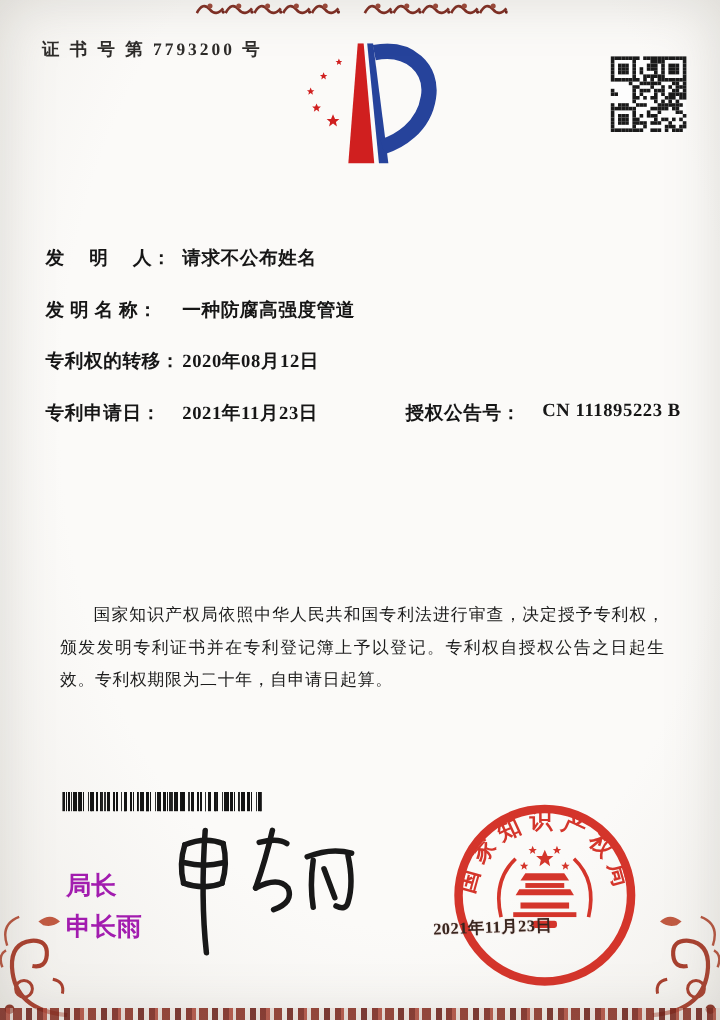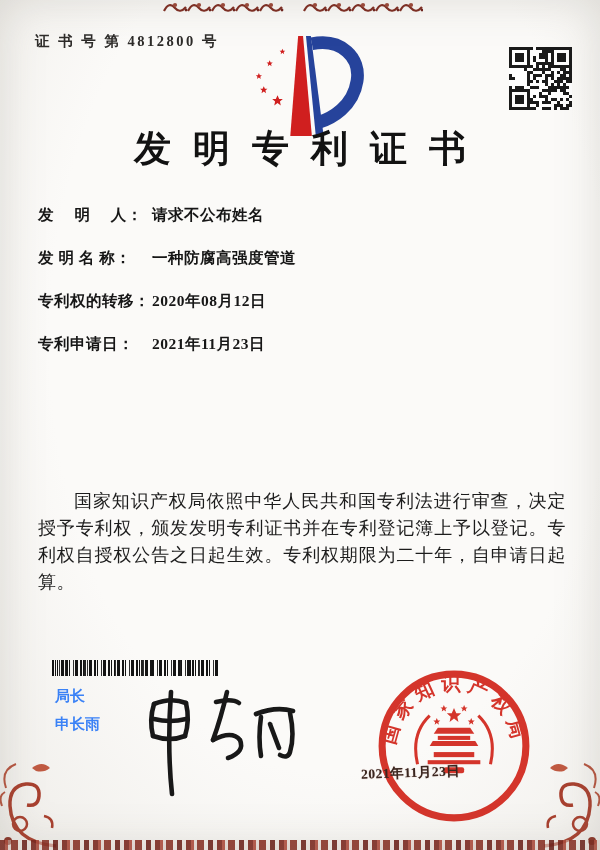--- a/index.html
+++ b/index.html
@@ -26,30 +26,30 @@
     font-size:37px;font-weight:700;color:#121212;letter-spacing:22px;text-indent:22px;}
   
   .fields{position:absolute;left:38px;top:205px;width:532px;font-size:15.5px;color:#161616;}
   .field-row{height:21px;margin-bottom:22px;white-space:nowrap;}
   .flabel{display:inline-block;width:110px;font-weight:700;letter-spacing:.5px;vertical-align:top;}
   .fvalue{font-weight:600;letter-spacing:.5px;}
   .dual{display:flex;}
   .dual .pair1{width:300px;}
   
   .body-text{position:absolute;left:38px;top:488px;width:528px;}
-  .body-text p{margin:0;text-indent:2em;font-size:18px;line-height:27px;
+  .body-text p{margin:12px;text-indent:2em;font-size:14px;line-height:27px;
     letter-spacing:.6px;color:#1c1c1c;text-align:justify;font-weight:500;}
   
   .barcode{position:absolute;left:52px;top:660px;width:166px;height:16px;
     background:
       repeating-linear-gradient(90deg,#141414 0 2px,transparent 2px 3px,#141414 3px 4px,transparent 4px 7px,#303030 7px 8px,transparent 8px 9px,#141414 9px 12px,transparent 12px 14px),
       repeating-linear-gradient(90deg,transparent 0 5px,#101010 5px 6px,transparent 6px 13px,#222 13px 15px,transparent 15px 19px);}
   
-  .director{position:absolute;left:55px;top:688px;font-family:"Liberation Sans","DejaVu Sans",sans-serif;
-    font-weight:700;color:#3b82f6;font-size:15px;line-height:1;}
+  .director{position:absolute;left:55px;top:728px;font-family:"Liberation Sans","DejaVu Sans",sans-serif;
+    font-weight:700;color:#a21caf;font-size:21px;line-height:1;}
   .director .name{margin-top:13px;}
   
   .signature{position:absolute;left:128px;top:686px;width:185px;height:118px;}
   
   .seal{position:absolute;left:373px;top:665px;width:162px;height:162px;opacity:.93;}
   .seal-date{position:absolute;left:361px;top:764px;font-size:13.5px;font-weight:700;
     color:#38261f;letter-spacing:.5px;transform:rotate(-2deg);z-index:5;text-shadow:0 0 1px rgba(120,40,30,.45);}
   
   .page-num{position:absolute;left:0;right:0;top:820px;text-align:center;
     font-size:12.5px;color:#1f1f1f;letter-spacing:1px;font-weight:600;}
@@ -80,21 +80,21 @@
       <use href="#curl" x="48" y="0"></use>
     <use href="#curl" x="72" y="0"></use>
       <use href="#curl" x="96" y="0"></use>
     <use href="#curl" x="140" y="0"></use>
       <use href="#curl" x="164" y="0"></use>
       <use href="#curl" x="188" y="0"></use>
     <use href="#curl" x="212" y="0"></use>
       <use href="#curl" x="236" y="0"></use>
   </svg>
 
-  <div class="cert-number">证 书 号 第 4812800 号</div>
+  <div class="cert-number">证 书 号 第 7793200 号</div>
 
   <svg class="logo" viewBox="0 0 130 108">
     <defs>
       <path id="st" d="M0,-6 L1.8,-1.8 L5.7,-1.8 L2.6,0.9 L3.5,5 L0,2.3 L-3.5,5 L-2.6,0.9 L-5.7,-1.8 L-1.8,-1.8 Z"></path>
     </defs>
     <g fill="#d01f1f">
       <use href="#st" transform="translate(42,16) scale(.5)"></use>
       <use href="#st" transform="translate(29,28) scale(.55)"></use>
       <use href="#st" transform="translate(18,41) scale(.55)"></use>
       <use href="#st" transform="translate(23,55) scale(.65)"></use>
@@ -341,39 +341,42 @@
       <i style="left:24px;top:60px"></i>
       <i style="left:33px;top:60px"></i>
       <i style="left:36px;top:60px"></i>
       <i style="left:39px;top:60px"></i>
       <i style="left:45px;top:60px"></i>
       <i style="left:51px;top:60px"></i>
       <i style="left:54px;top:60px"></i>
       <i style="left:57px;top:60px"></i>
     </div>
 
-  <div class="title">发明专利证书</div>
 
   <div class="fields">
     <div class="field-row">
       <span class="flabel">发　 明　 人：</span>
       <span class="fvalue">请求不公布姓名</span>
     </div>
     <div class="field-row">
       <span class="flabel">发 明 名 称：</span>
       <span class="fvalue">一种防腐高强度管道</span>
     </div>
     <div class="field-row">
       <span class="flabel">专利权的转移：</span>
       <span class="fvalue">2020年08月12日</span>
     </div>
     <div class="field-row dual">
       <span class="pair1">
         <span class="flabel">专利申请日：</span>
         <span class="fvalue">2021年11月23日</span>
+      </span>
+      <span class="pair2">
+        <span class="flabel">授权公告号：</span>
+        <span class="fvalue">CN 111895223 B</span>
       </span>
     </div>
   </div>
 
   <div class="body-text">
     <p>国家知识产权局依照中华人民共和国专利法进行审查，决定授予专利权，颁发发明专利证书并在专利登记簿上予以登记。专利权自授权公告之日起生效。专利权期限为二十年，自申请日起算。</p>
   </div>
 
   <div class="barcode"></div>
 

